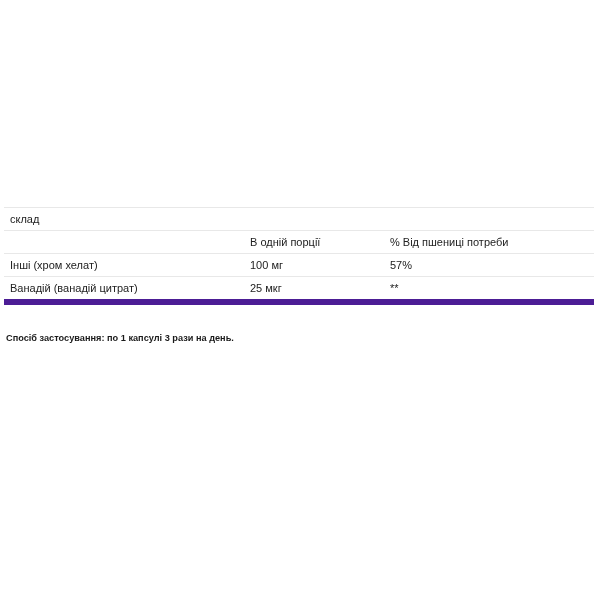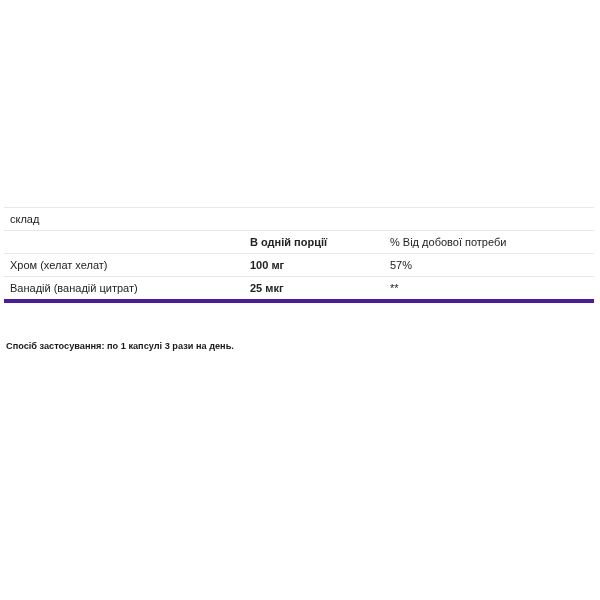--- a/index.html
+++ b/index.html
@@ -2,42 +2,42 @@
 <html><head>
   <meta charset="utf-8">
   <style>
     html, body { margin: 0; padding: 0; background: #ffffff; }
     body { width: 600px; height: 600px; position: relative; overflow: hidden;
            font-family: "Liberation Sans", "DejaVu Sans", sans-serif; color: #222222; }
     .supp-table { position: absolute; left: 4px; top: 207px; width: 590px;
                   border-collapse: collapse; font-size: 11px; }
     .supp-table td { height: 22px; padding: 0 0 0 6px; border-top: 1px solid #e8e8e8;
                      vertical-align: middle; white-space: nowrap; margin-top: 28px; }
-    .supp-table tr:last-child td { border-bottom: 4px solid #4c1d95; }
+    .supp-table tr:last-child td { border-bottom: 6px solid #4c1d95; }
     .col-name { width: 234px; }
-    .col-amount { width: 134px; font-weight: bold; }
+    .col-amount { width: 134px; }
     .notes { position: absolute; left: 6px; top: 333px; width: 590px; }
-    .note { font-size: 9.2px; font-weight: bold; color: #1a1a1a; margin: 8px 0 12px 0;
+    .note { font-size: 9.2px; font-weight: bold; color: #1a1a1a; margin: 0 0 12px 0;
             white-space: nowrap; line-height: 11px; }
   </style>
 </head>
 <body>
 
 <table class="supp-table">
   <tbody>
     <tr>
       <td colspan="3">склад</td>
     </tr>
     <tr>
       <td class="col-name"></td>
       <td class="col-amount">В одній порції</td>
-      <td>% Від добової потреби</td>
+      <td>% Від пшениці потреби</td>
     </tr>
     <tr>
-      <td class="col-name">Хром (хелат хелат)</td>
+      <td class="col-name">Інші (хром хелат)</td>
       <td class="col-amount">100 мг</td>
       <td>57%</td>
     </tr>
     <tr>
       <td class="col-name">Ванадій (ванадій цитрат)</td>
       <td class="col-amount">25 мкг</td>
       <td>**</td>
     </tr>
   </tbody>
 </table>

